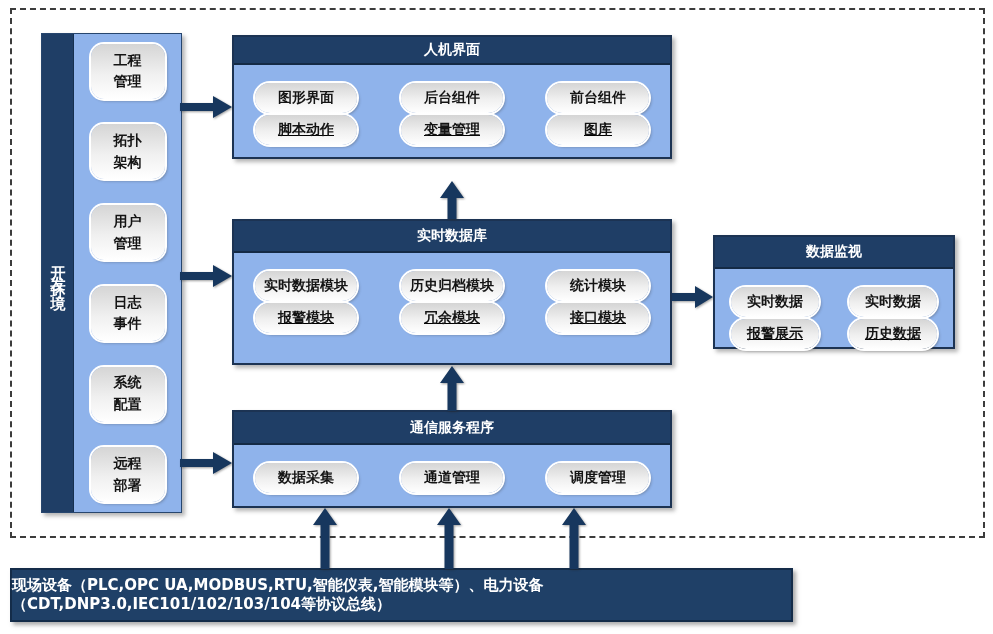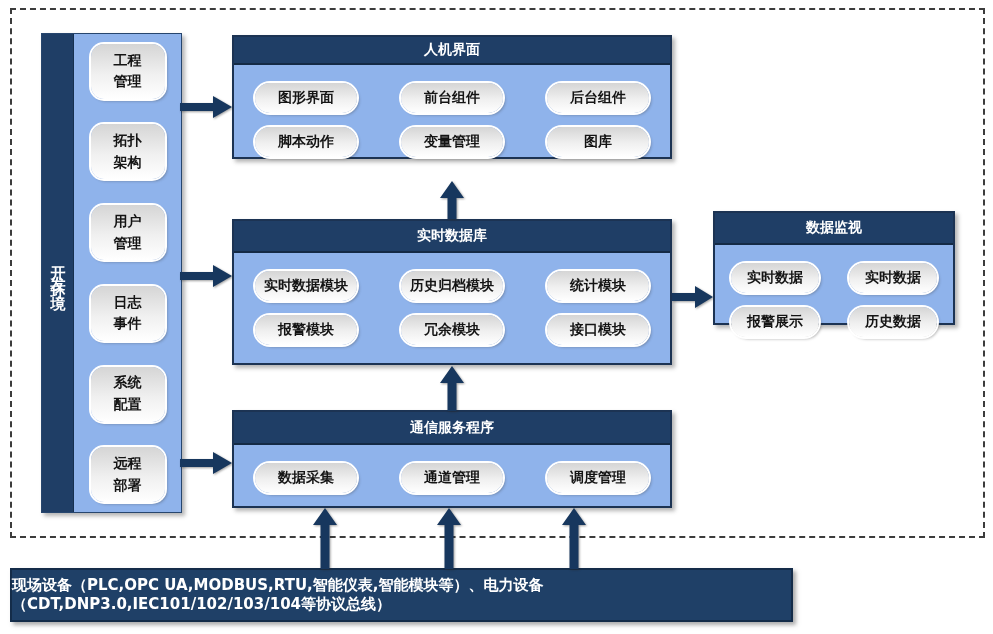--- a/index.html
+++ b/index.html
@@ -46,26 +46,26 @@
   }
   .module-header{
     background:#1f3e66;border-bottom:2px solid #142a45;
     color:#ffffff;font-weight:bold;font-size:14px;
     display:flex;align-items:center;justify-content:center;
   }
   .hmi{left:232px;top:35px;width:440px;height:124px;}
   .hmi .module-header{height:26px;}
   .rtdb{left:232px;top:219px;width:440px;height:146px;}
   .rtdb .module-header{height:30px;}
-  .monitor{left:713px;top:211px;width:242px;height:114px;}
+  .monitor{left:713px;top:235px;width:242px;height:114px;}
   .monitor .module-header{height:30px;}
   .comm{left:232px;top:410px;width:440px;height:98px;font-family:Liberation Serif, serif;}
   .comm .module-header{height:31px;}
   .prow{display:flex;justify-content:space-between;padding:0 21px;margin-top:18px;}
-  .prow.second{margin-top:14px;}
+  .prow.second{margin-top:2px;text-decoration:underline;}
   .monitor .prow{padding:0 16px;}
   
   .bus-bar{
     position:absolute;left:10px;top:568px;width:783px;height:54px;
     background:#1f4067;border:2px solid #142c49;box-sizing:border-box;
     box-shadow:3px 3px 4px rgba(90,90,90,.5);
     display:flex;align-items:center;justify-content:center;
     color:#ffffff;font-weight:bold;font-size:15px;
   }
   
@@ -96,22 +96,22 @@
 配置</div>
       <div class="pill side-pill">远程
 部署</div>
     </div>
   </div>
 
   <div class="module hmi">
     <div class="module-header">人机界面</div>
     <div class="prow">
       <div class="pill w102">图形界面</div>
+      <div class="pill w102">后台组件</div>
       <div class="pill w102">前台组件</div>
-      <div class="pill w102">后台组件</div>
     </div>
     <div class="prow second">
       <div class="pill w102">脚本动作</div>
       <div class="pill w102">变量管理</div>
       <div class="pill w102">图库</div>
     </div>
   </div>
 
   <div class="module rtdb">
     <div class="module-header">实时数据库</div>

